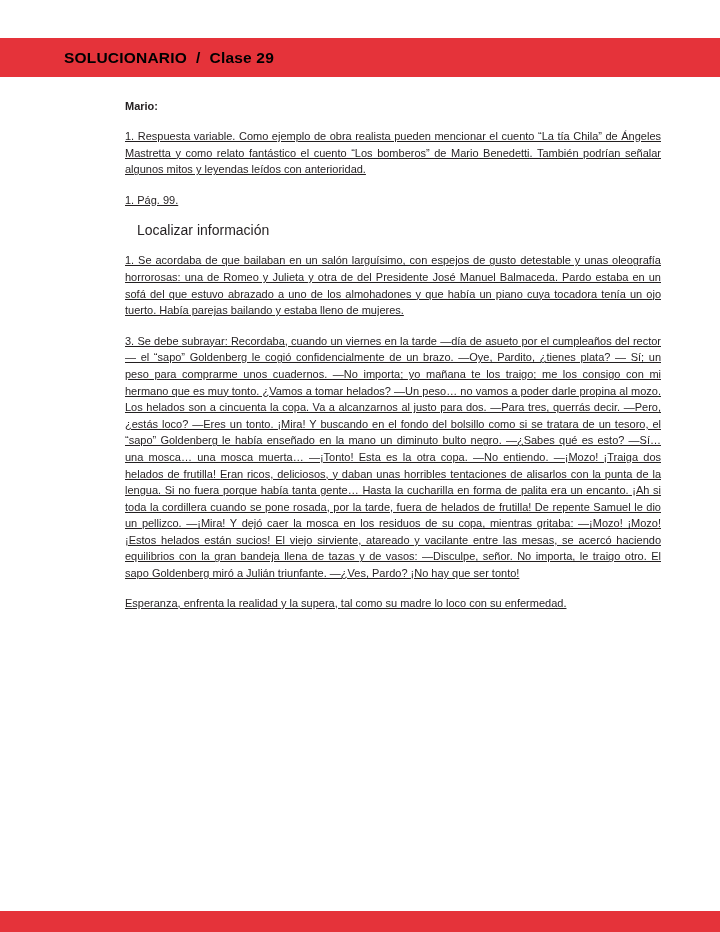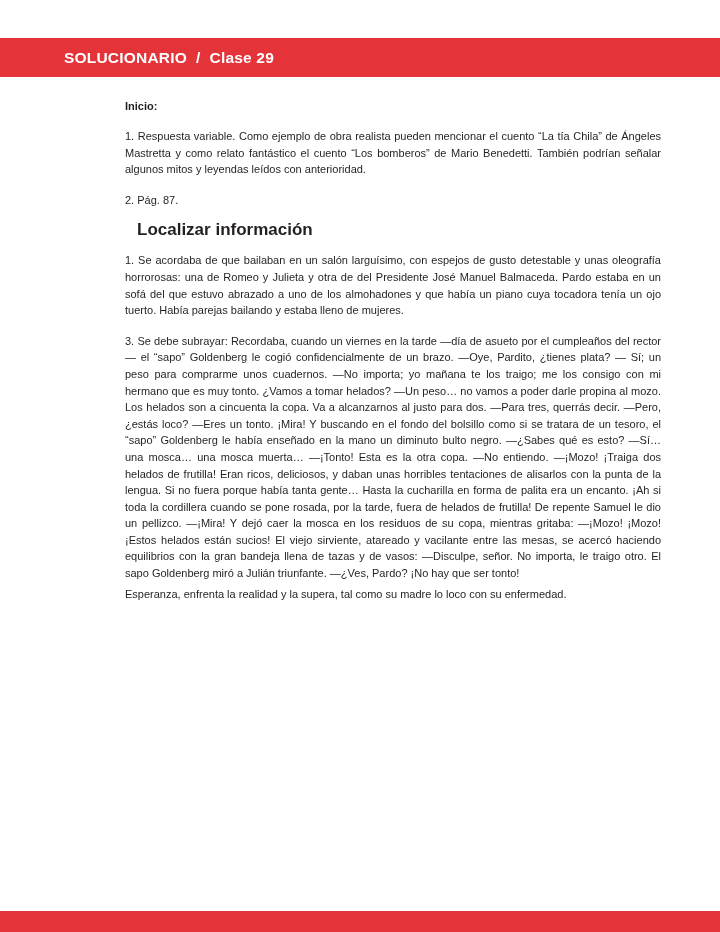--- a/index.html
+++ b/index.html
@@ -30,21 +30,21 @@
     width: 720px;
     height: 39px;
     background: #e5333a;
     display: flex;
     align-items: center;
   }
   .header-title {
     margin-left: 64px;
     font-size: 15.5px;
     font-weight: bold;
-    color: #ffffff;
+    color: #000000;
     letter-spacing: 0.2px;
     white-space: pre;
     line-height: 1;
   }
   
   .footer-bar {
     position: absolute;
     left: 0;
     top: 911px;
     width: 720px;
@@ -66,52 +66,53 @@
     color: #231f20;
   }
   p.body {
     font-size: 11px;
     line-height: 16.6px;
     margin: 0 0 14px 0;
     text-align: justify;
     color: #231f20;
     -webkit-hyphens: none;
     hyphens: none;
+    text-decoration: underline;
   }
   p.body.nojust {
     text-align: left;
   }
   p.tight {
-    margin-bottom: 4px;
+    margin-bottom: 13px;
   }
   .subhead {
-    font-size: 17px;
-    font-weight: bold;
+    font-size: 14px;
+    font-weight: normal;
     line-height: 16px;
     margin: 12px 0 14px 12px;
     color: #231f20;
   }
 </style>
 </head>
 <body>
 
 <div class="page">
 
   <div class="header-bar">
     <div class="header-title">SOLUCIONARIO  /  Clase 29</div>
   </div>
 
   <div class="content">
 
-    <div class="sec-head">Inicio:</div>
+    <div class="sec-head">Mario:</div>
 
     <p class="body">1. Respuesta variable. Como ejemplo de obra realista pueden mencionar el cuento “La tía Chila” de Ángeles Mastretta y como relato fantástico el cuento “Los bomberos” de Mario Benedetti. También podrían señalar algunos mitos y leyendas leídos con anterioridad.</p>
 
 
-    <p class="body nojust">2. Pág. 87.</p>
+    <p class="body nojust">1. Pág. 99.</p>
 
     <div class="subhead">Localizar información</div>
 
     <p class="body">1. Se acordaba de que bailaban en un salón larguísimo, con espejos de gusto detestable y unas oleografía horrorosas: una de Romeo y Julieta y otra de del Presidente José Manuel Balmaceda. Pardo estaba en un sofá del que estuvo abrazado a uno de los almohadones y que había un piano cuya tocadora tenía un ojo tuerto. Había parejas bailando y estaba lleno de mujeres.</p>
 
 
     <p class="body tight">3. Se debe subrayar: Recordaba, cuando un viernes en la tarde —día de asueto por el cumpleaños del rector— el “sapo” Goldenberg le cogió confidencialmente de un brazo. —Oye, Pardito, ¿tienes plata? — Sí; un peso para comprarme unos cuadernos. —No importa; yo mañana te los traigo; me los consigo con mi hermano que es muy tonto. ¿Vamos a tomar helados? —Un peso… no vamos a poder darle propina al mozo. Los helados son a cincuenta la copa. Va a alcanzarnos al justo para dos. —Para tres, querrás decir. —Pero, ¿estás loco? —Eres un tonto. ¡Mira! Y buscando en el fondo del bolsillo como si se tratara de un tesoro, el “sapo” Goldenberg le había enseñado en la mano un diminuto bulto negro. —¿Sabes qué es esto? —Sí… una mosca… una mosca muerta… —¡Tonto! Esta es la otra copa. —No entiendo. —¡Mozo! ¡Traiga dos helados de frutilla! Eran ricos, deliciosos, y daban unas horribles tentaciones de alisarlos con la punta de la lengua. Si no fuera porque había tanta gente… Hasta la cucharilla en forma de palita era un encanto. ¡Ah si toda la cordillera cuando se pone rosada, por la tarde, fuera de helados de frutilla! De repente Samuel le dio un pellizco. —¡Mira! Y dejó caer la mosca en los residuos de su copa, mientras gritaba: —¡Mozo! ¡Mozo! ¡Estos helados están sucios! El viejo sirviente, atareado y vacilante entre las mesas, se acercó haciendo equilibrios con la gran bandeja llena de tazas y de vasos: —Disculpe, señor. No importa, le traigo otro. El sapo Goldenberg miró a Julián triunfante. —¿Ves, Pardo? ¡No hay que ser tonto!</p>
 
     <p class="body nojust">Esperanza, enfrenta la realidad y la supera, tal como su madre lo loco con su enfermedad.</p>
 

